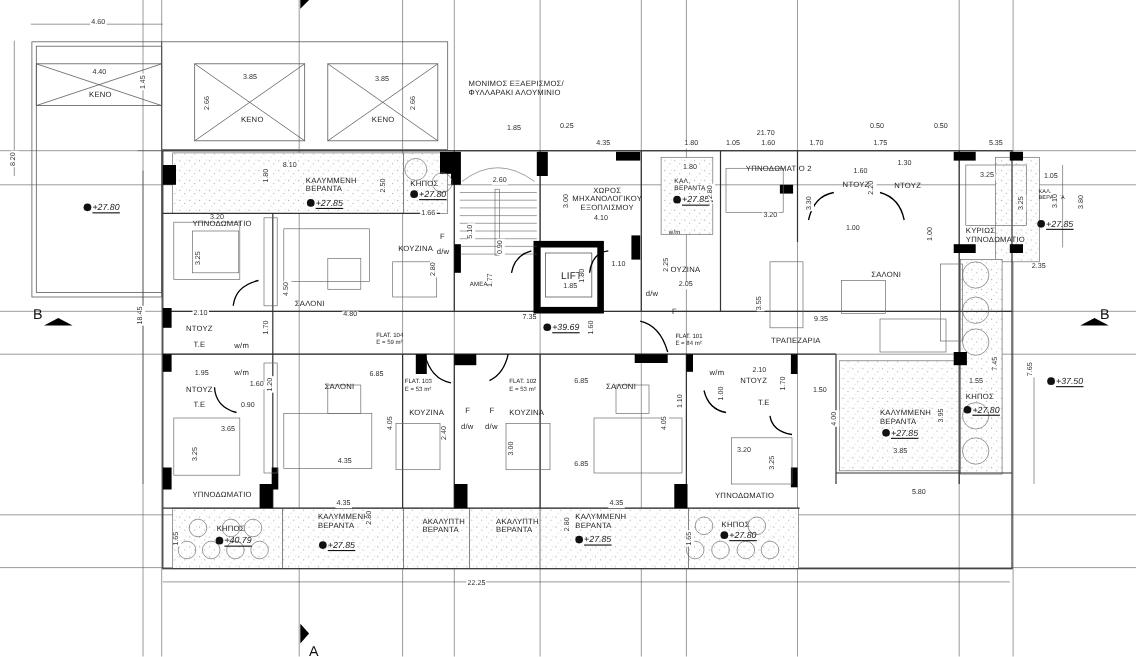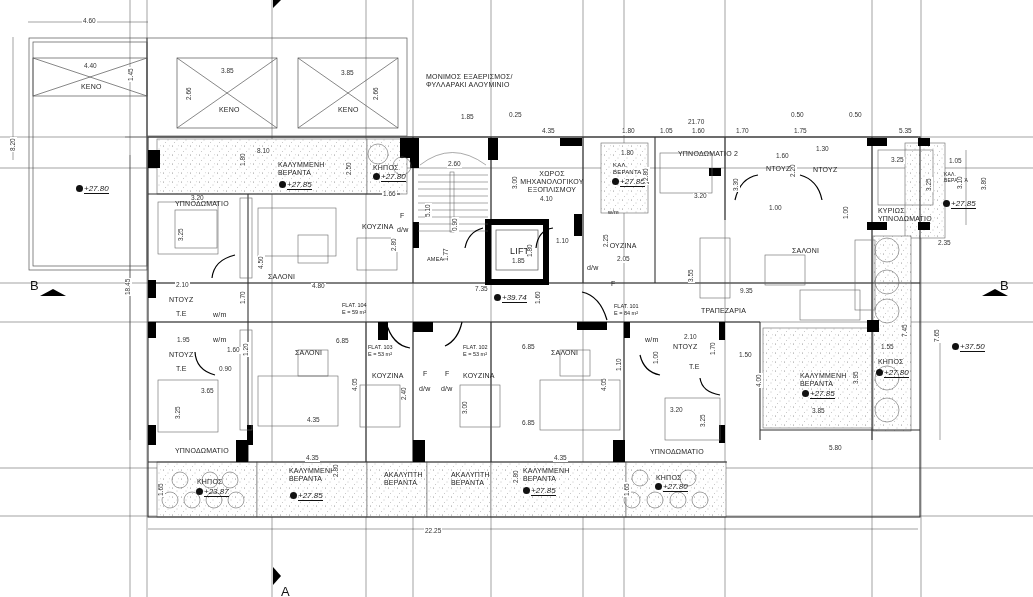--- a/index.html
+++ b/index.html
@@ -302,21 +302,21 @@
 <div class="dim" style="left:511px;top:258px;">1.85</div>
 <div class="dim v" style="left:527px;top:258px;">1.80</div>
 <div class="dim" style="left:555px;top:238px;">1.10</div>
 <div class="lbl c" style="left:552px;top:170px;white-space:pre;text-align:center;">ΧΩΡΟΣ
 ΜΗΧΑΝΟΛΟΓΙΚΟΥ
 ΕΞΟΠΛΙΣΜΟΥ</div>
 <div class="dim" style="left:539px;top:196px;">4.10</div>
 <div class="dim v" style="left:512px;top:190px;">3.00</div>
 <div class="dim" style="left:474px;top:286px;">7.35</div>
 <div class="dim v" style="left:535px;top:305px;">1.60</div>
-<div class="lvl" style="left:494px;top:294px;"><span class="mk"></span><span class="t">+39.74</span></div>
+<div class="lvl" style="left:494px;top:294px;"><span class="mk"></span><span class="t">+39.69</span></div>
 
 <div class="dim" style="left:176px;top:337px;">1.95</div>
 <div class="lbl" style="left:169px;top:351px;">ΝΤΟΥΖ</div>
 <div class="lbl" style="left:176px;top:365px;">T.E</div>
 <div class="lbl" style="left:213px;top:336px;">w/m</div>
 <div class="dim" style="left:226px;top:347px;">1.60</div>
 <div class="dim v" style="left:243px;top:357px;">1.20</div>
 <div class="dim" style="left:218px;top:366px;">0.90</div>
 <div class="lbl" style="left:295px;top:349px;">ΣΑΛΟΝΙ</div>
 <div class="dim" style="left:335px;top:338px;">6.85</div>
@@ -398,21 +398,21 @@
 <div class="dim v" style="left:853px;top:385px;">3.95</div>
 <div class="dim" style="left:811px;top:408px;">3.85</div>
 <div class="dim" style="left:828px;top:445px;">5.80</div>
 <div class="dim" style="left:880px;top:344px;">1.55</div>
 <div class="lbl" style="left:878px;top:358px;">ΚΗΠΟΣ</div>
 <div class="lvl" style="left:876px;top:369px;"><span class="mk"></span><span class="t">+27.80</span></div>
 <div class="lvl" style="left:952px;top:343px;"><span class="mk"></span><span class="t">+37.50</span></div>
 
 <div class="dim v" style="left:158px;top:497px;">1.65</div>
 <div class="lbl" style="left:197px;top:478px;">ΚΗΠΟΣ</div>
-<div class="lvl" style="left:196px;top:488px;"><span class="mk"></span><span class="t">+23.87</span></div>
+<div class="lvl" style="left:196px;top:488px;"><span class="mk"></span><span class="t">+40.79</span></div>
 <div class="dim" style="left:305px;top:455px;">4.35</div>
 <div class="lbl" style="left:289px;top:467px;white-space:pre;">ΚΑΛΥΜΜΕΝΗ
 ΒΕΡΑΝΤΑ</div>
 <div class="dim v" style="left:333px;top:478px;">2.80</div>
 <div class="lvl" style="left:290px;top:492px;"><span class="mk"></span><span class="t">+27.85</span></div>
 <div class="lbl" style="left:384px;top:471px;white-space:pre;">ΑΚΑΛΥΠΤΗ
 ΒΕΡΑΝΤΑ</div>
 <div class="lbl" style="left:451px;top:471px;white-space:pre;">ΑΚΑΛΥΠΤΗ
 ΒΕΡΑΝΤΑ</div>
 <div class="dim" style="left:553px;top:455px;">4.35</div>

